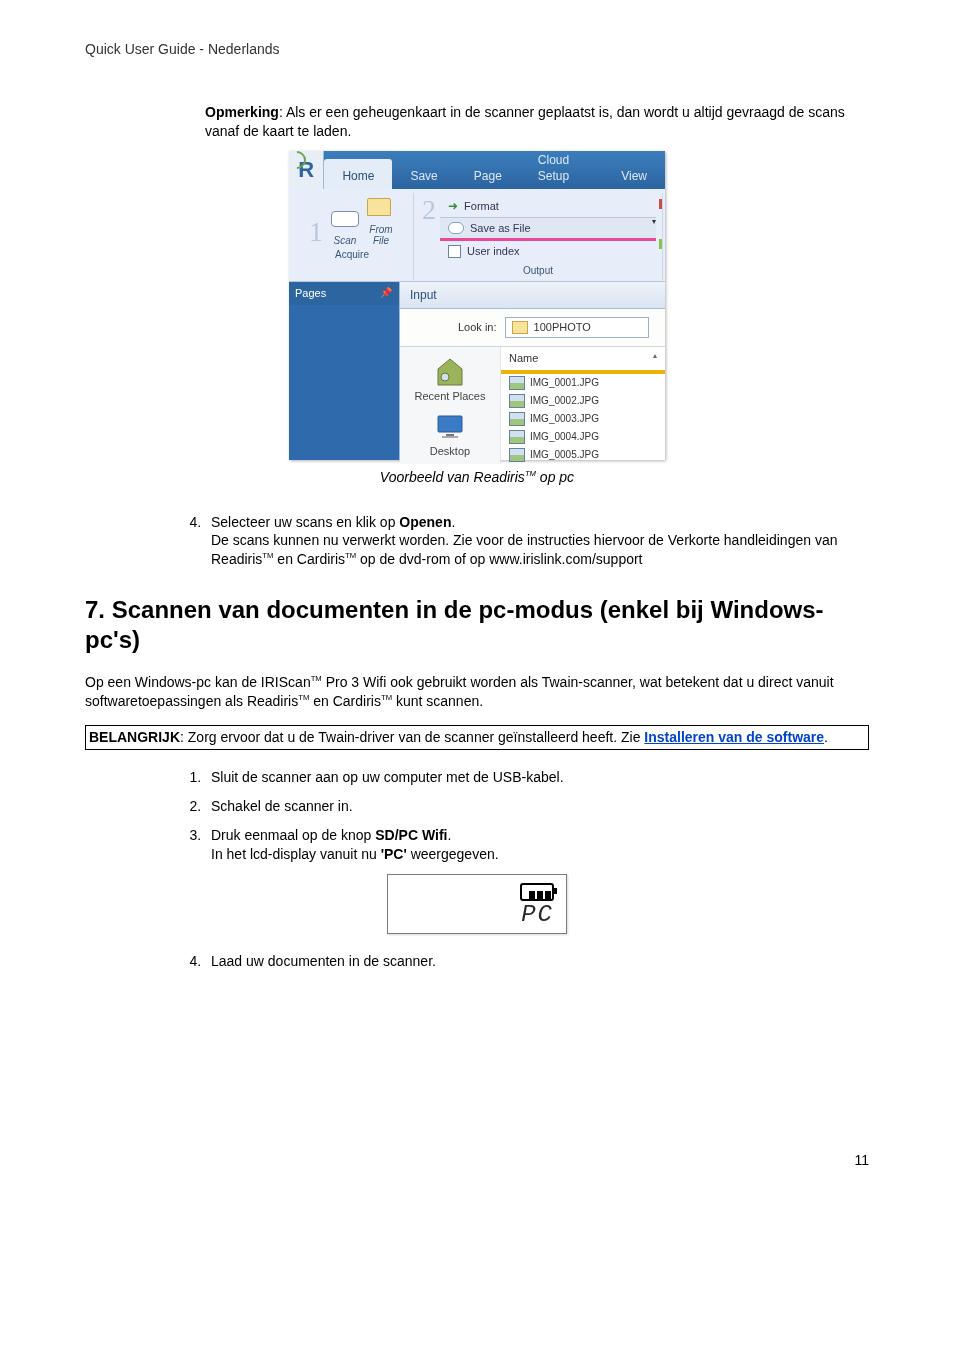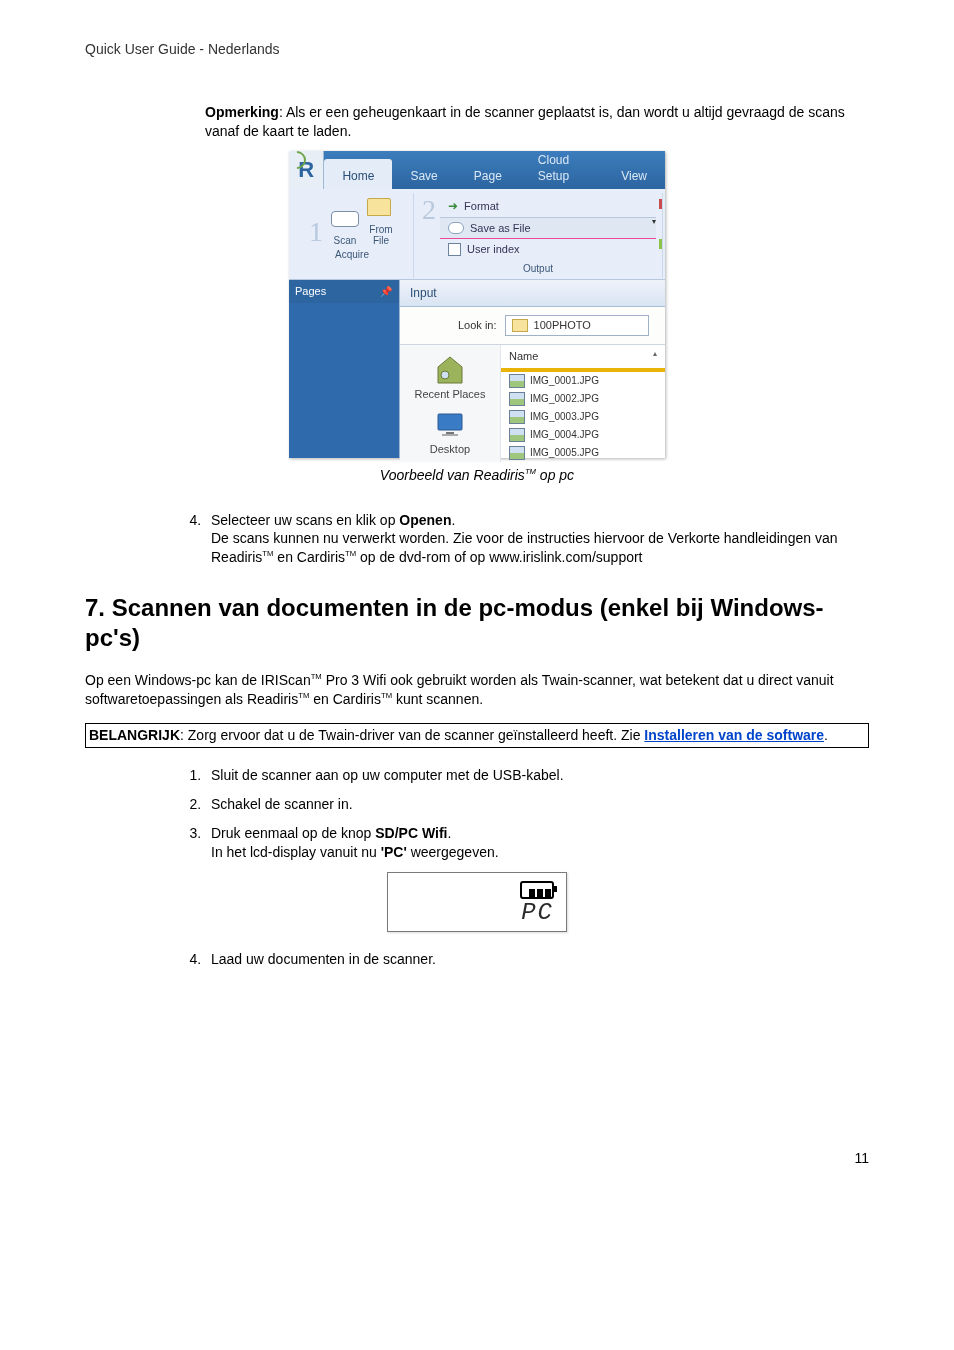--- a/index.html
+++ b/index.html
@@ -123,20 +123,21 @@
     border: 1px solid #c5a849;
     border-radius: 2px 2px 0 0;
     margin-top: 2px;
   }
   .small-lbl {
     font-size: 10px;
     color: #3b5777;
     margin-top: 2px;
     text-align: center;
     line-height: 1.1;
+    font-style: italic;
   }
   .group-title {
     color: #3b5777;
     font-size: 10px;
     margin-top: 2px;
     text-align: center;
     width: 100%;
   }
   .output-col {
     flex: 1;
@@ -152,21 +153,21 @@
   }
   .out-row .chk {
     width: 11px; height: 11px;
     border: 1px solid #6b839f;
     display: inline-block;
     background: #fff;
   }
   .out-row.save-row {
     background: #dfe7f3;
     border-top: 1px solid #b8c8dd;
-    border-bottom: 1px solid #ec4899;
+    border-bottom: 3px solid #ec4899;
   }
   .cloud-ico {
     width: 14px; height: 10px;
     background: #fff;
     border: 1px solid #8aa3c1;
     border-radius: 6px;
     display: inline-block;
   }
   .arrow-ico {
     color: #3a8b3a;
@@ -196,21 +197,21 @@
     width: 110px;
     background: #2f6aac;
     color: #fff;
   }
   .pages-head {
     background: #2c65a0;
     padding: 4px 6px;
     font-size: 11px;
     display: flex;
     justify-content: space-between;
-    align-items: flex-end;
+    align-items: flex-start;
     gap: 8px;
   }
   .pin-icon { font-size: 10px; }
   .input-panel {
     flex: 1;
     border-left: 1px solid #9fb8d6;
     background: #fff;
   }
   .input-title {
     background: linear-gradient(#eef3fa, #d9e4f3);

